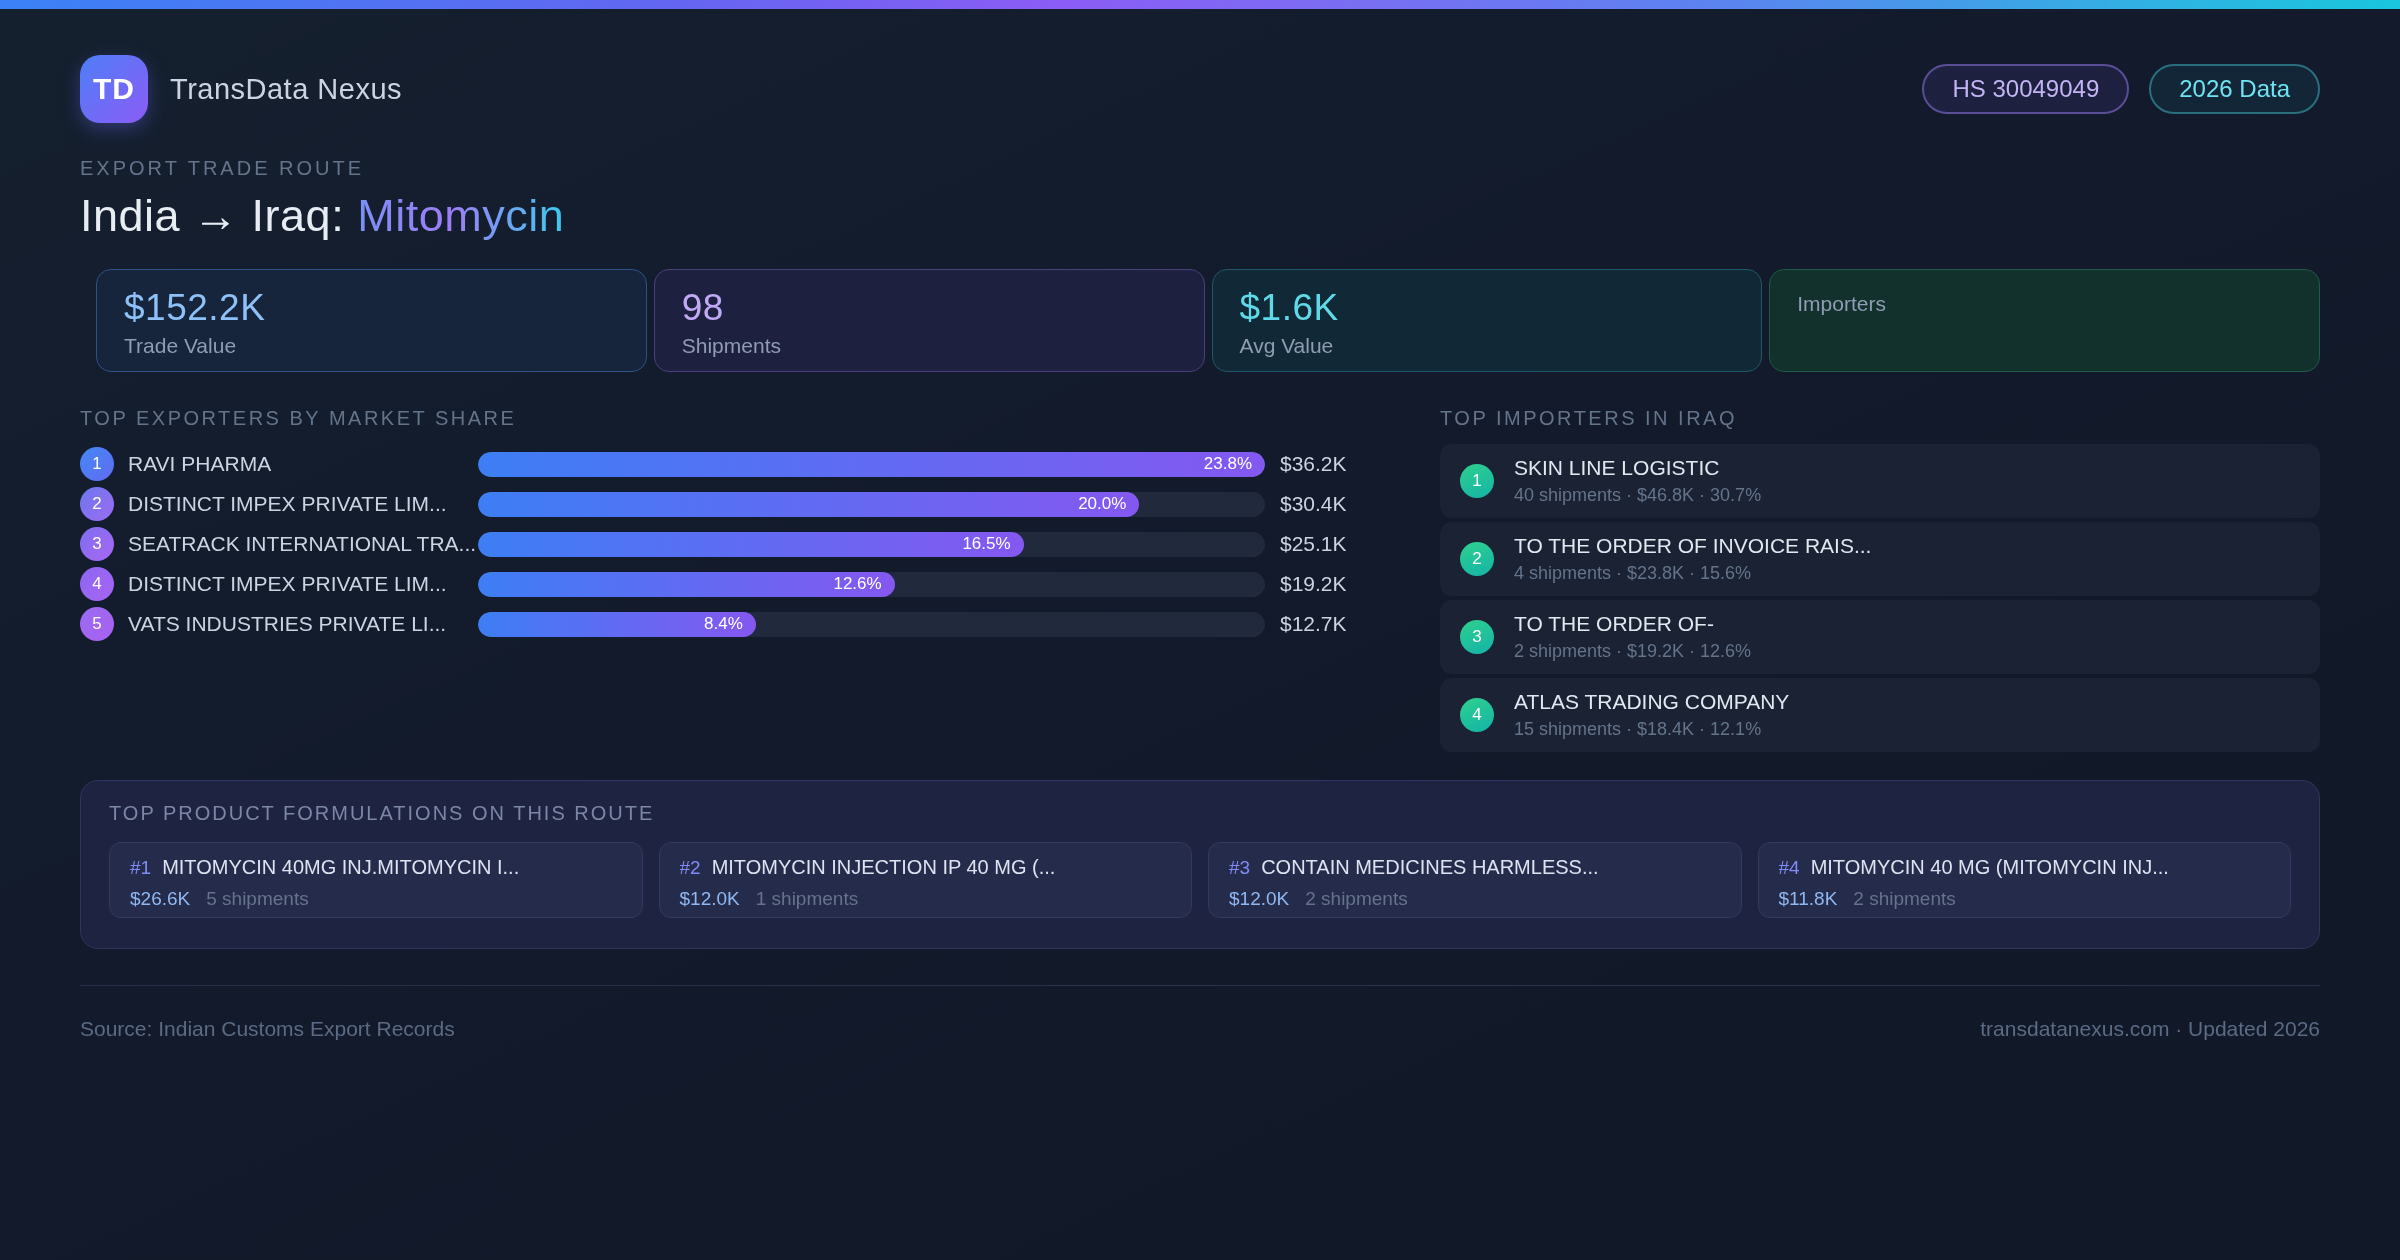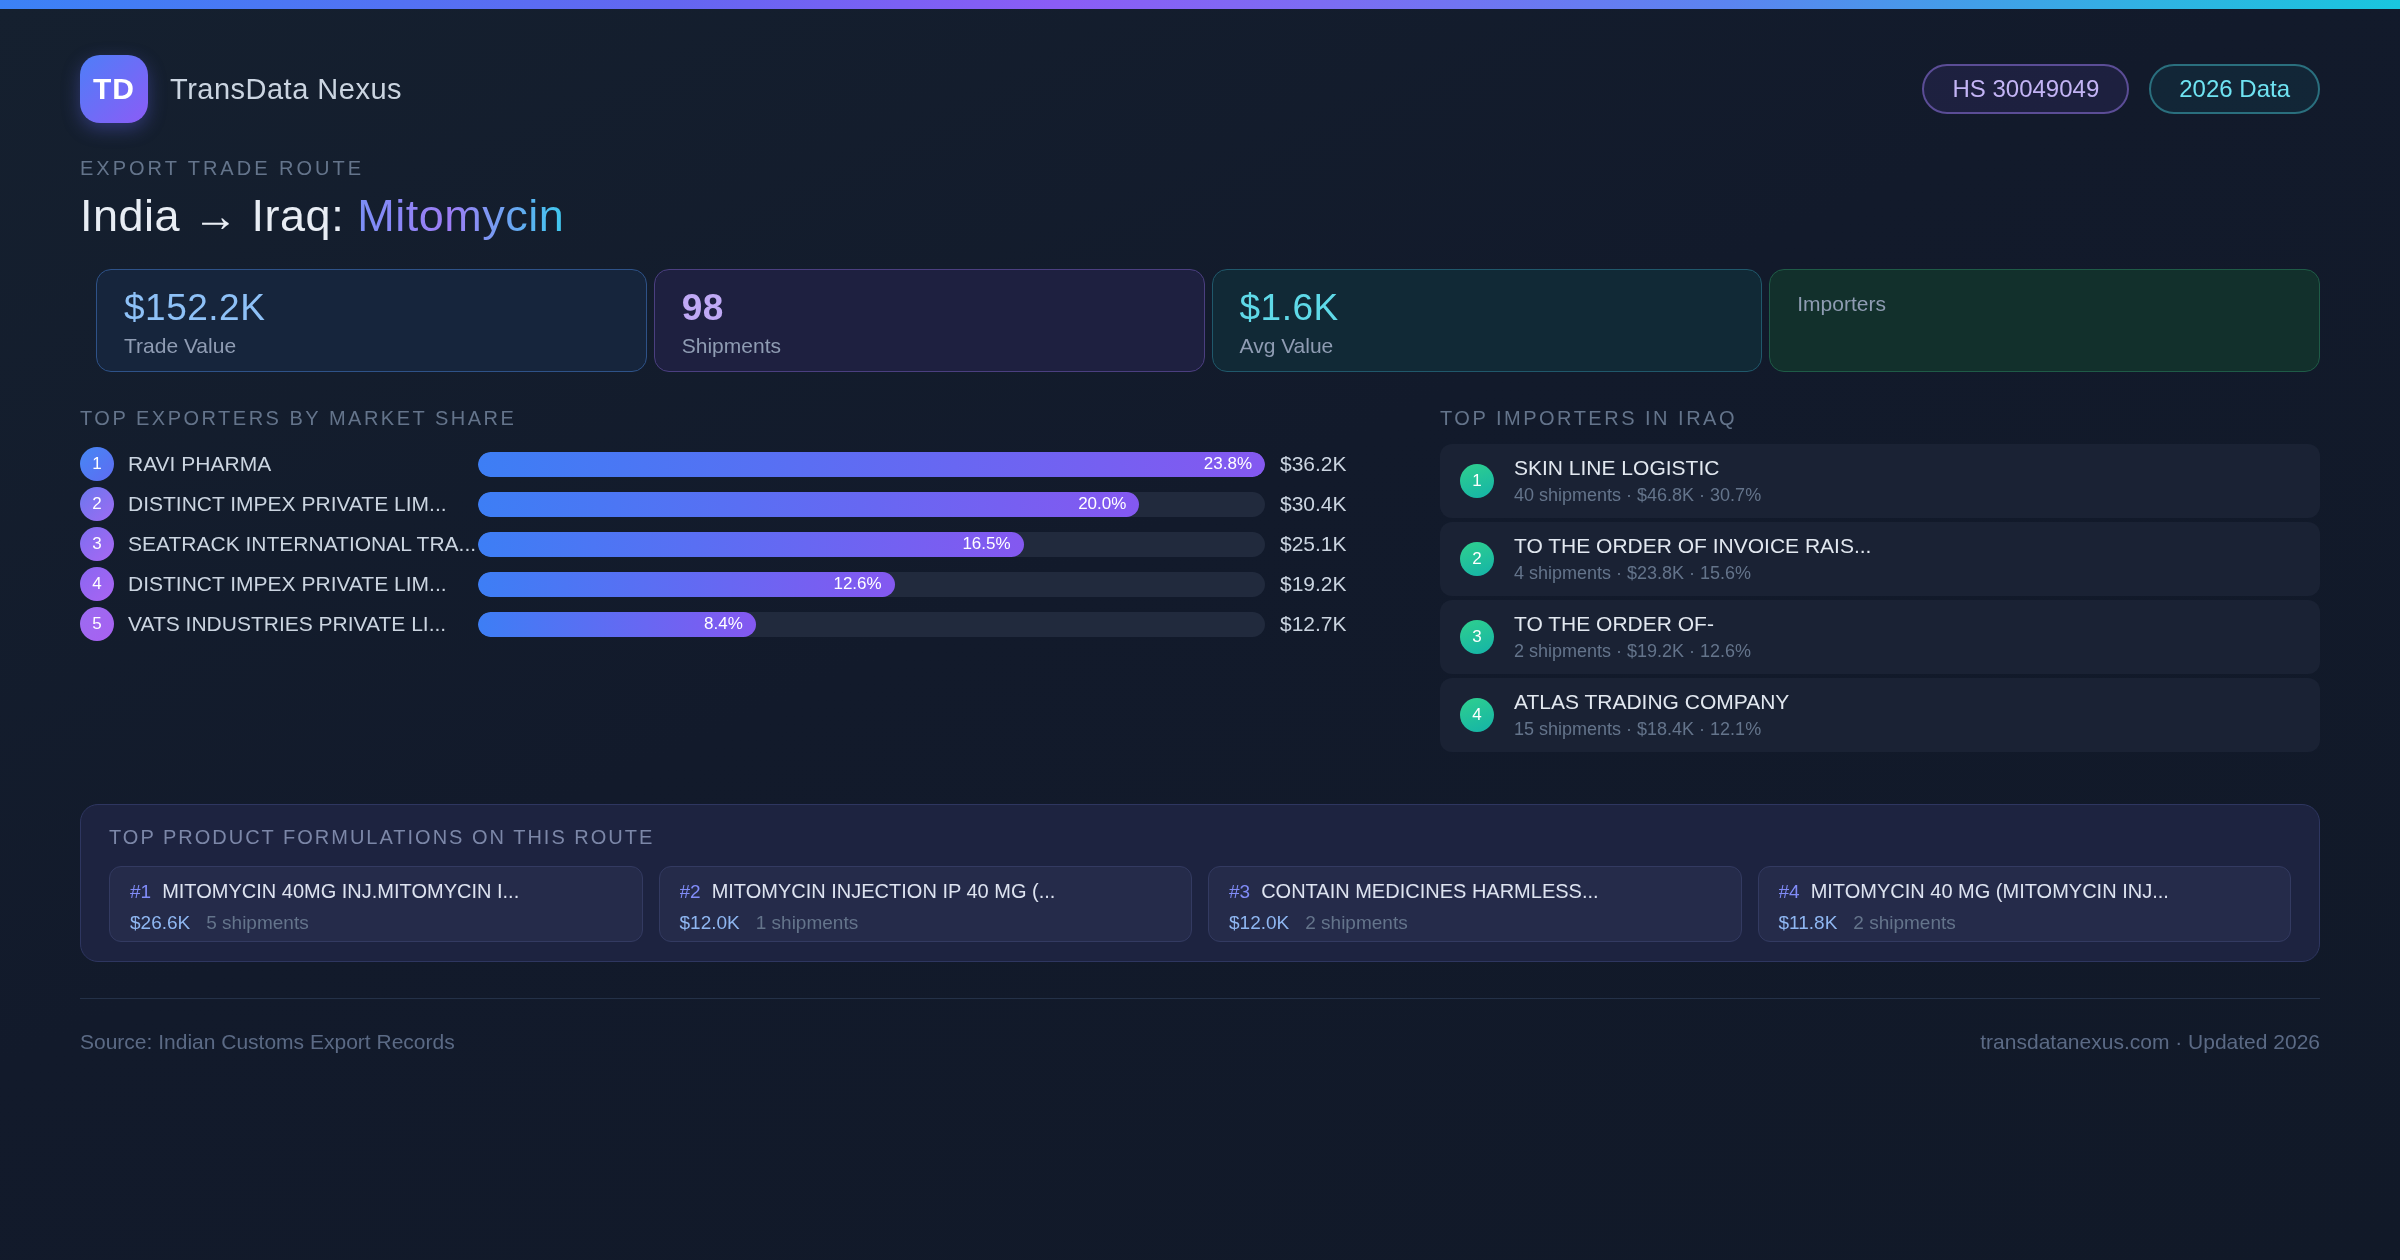--- a/index.html
+++ b/index.html
@@ -31,21 +31,21 @@
   .h1 { margin-top:10px; font-size:45px; font-weight:500; color:#e8edf4; letter-spacing:.5px; }
   .h1 .grad { background:linear-gradient(90deg,#7b8ff7 0%,#9d7df5 45%,#3ec9ef 100%);
               -webkit-background-clip:text; background-clip:text; color:transparent; }
 
   
   .stats { display:flex; gap:7px; margin-top:27px;margin-left:16px; }
   .stat-card { flex:1 1 0; height:103px; border-radius:15px; padding:17px 27px; border:1.5px solid transparent; }
   .stat-value { font-size:37px; font-weight:500; letter-spacing:.5px; }
   .stat-label { font-size:21px; color:#8f9cb3; margin-top:5px; }
   .stat-card:nth-child(1){ background:#16253c; border-color:#2e5288; } .stat-card:nth-child(1) .stat-value{ color:#8ec1f7; }
-  .stat-card:nth-child(2){ background:#1e2040; border-color:#4b3f80; } .stat-card:nth-child(2) .stat-value{ color:#c0a9f5;font-weight:bold; }
+  .stat-card:nth-child(2){ background:#1e2040; border-color:#4b3f80; } .stat-card:nth-child(2) .stat-value{ color:#c0a9f5; }
   .stat-card:nth-child(3){ background:#112936; border-color:#20586b; } .stat-card:nth-child(3) .stat-value{ color:#5fd9e8; }
   .stat-card:nth-child(4){ background:#12302c; border-color:#1f5b47; } .stat-card:nth-child(4) .stat-value{ color:#63dba6; }
   .stat-card:nth-child(5){ background:#26261f; border-color:#6a5427; } .stat-card:nth-child(5) .stat-value{ color:#f0b429; }
 
   
   .main { display:flex; margin-top:35px; gap:76px; align-items:flex-start; }
   .col-left { flex:0 0 1284px; }
   .col-right { flex:1 1 auto; }
   .section-title { font-size:20px; letter-spacing:2.5px; color:#64748b; }
 
@@ -74,22 +74,22 @@
   .imp-row { height:74px; margin-bottom:4px; background:#1a2234; border-radius:12px;
              display:flex; align-items:center; padding:0 20px; }
   .imp-badge { width:34px; height:34px; border-radius:50%; flex:0 0 34px;
                background:linear-gradient(160deg,#2fd08e,#14b3a8);
                display:flex; align-items:center; justify-content:center; color:#fff; font-size:17px; }
   .imp-text { margin-left:20px; overflow:hidden; }
   .imp-name { font-size:21px; color:#e2e8f0; white-space:nowrap; overflow:hidden; }
   .imp-meta { font-size:18px; color:#64748b; margin-top:5px; white-space:nowrap; }
 
   
-  .products { margin-top:48px; border-radius:18px; background:#1d2340; border:1px solid #2e3660;
-              padding:21px 28px 19px 28px; }
+  .products { margin-top:24px; border-radius:18px; background:#1d2340; border:1px solid #2e3660;
+              padding:21px 28px 30px 28px; }
   .products .section-title { color:#7c87a8; letter-spacing:2px; }
   .prod-cards { display:flex; gap:16px; margin-top:17px; }
   .prod-card { flex:1 1 0; height:76px; background:#252b4a; border:1px solid #333a61;
                border-radius:12px; padding:13px 20px; overflow:hidden; }
   .prod-line1 { display:flex; align-items:baseline; white-space:nowrap; overflow:hidden; }
   .prod-rank { color:#818cf8; font-size:19px; flex:0 0 auto; }
   .prod-name { color:#dde3f0; font-size:20px; margin-left:11px; overflow:hidden; white-space:nowrap; }
   .prod-line2 { display:flex; align-items:baseline; margin-top:9px; }
   .prod-value { color:#8fb7f2; font-size:19px; }
   .prod-ship { color:#64748b; font-size:19px; margin-left:16px; }

